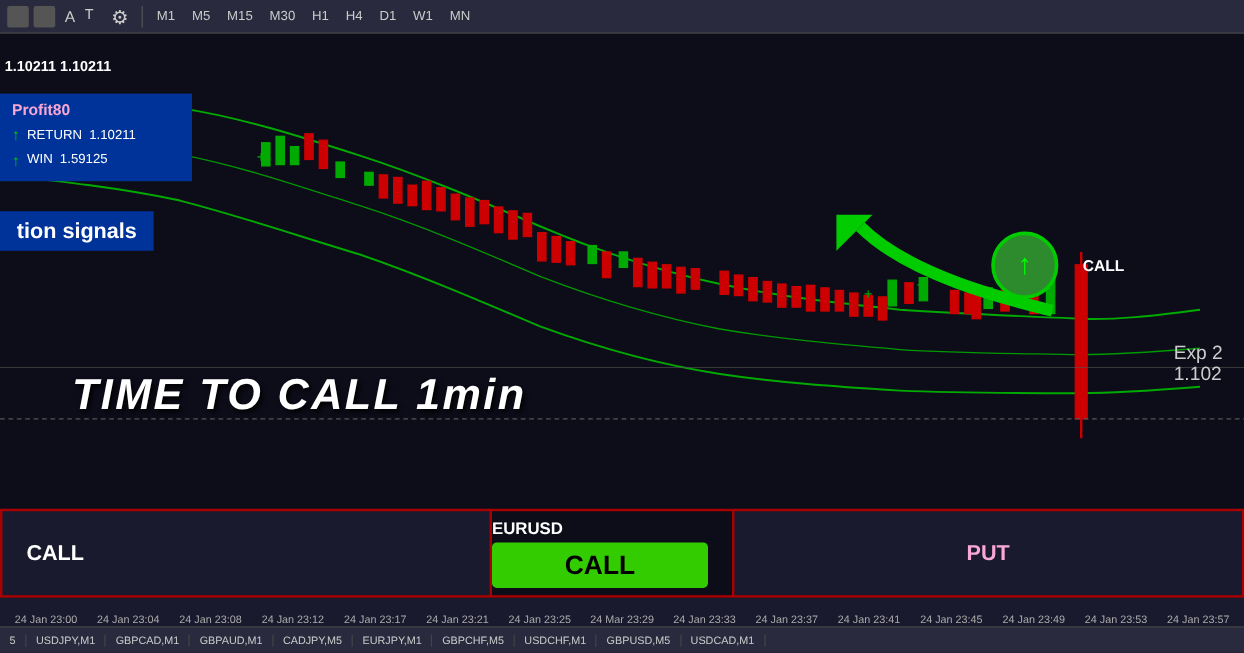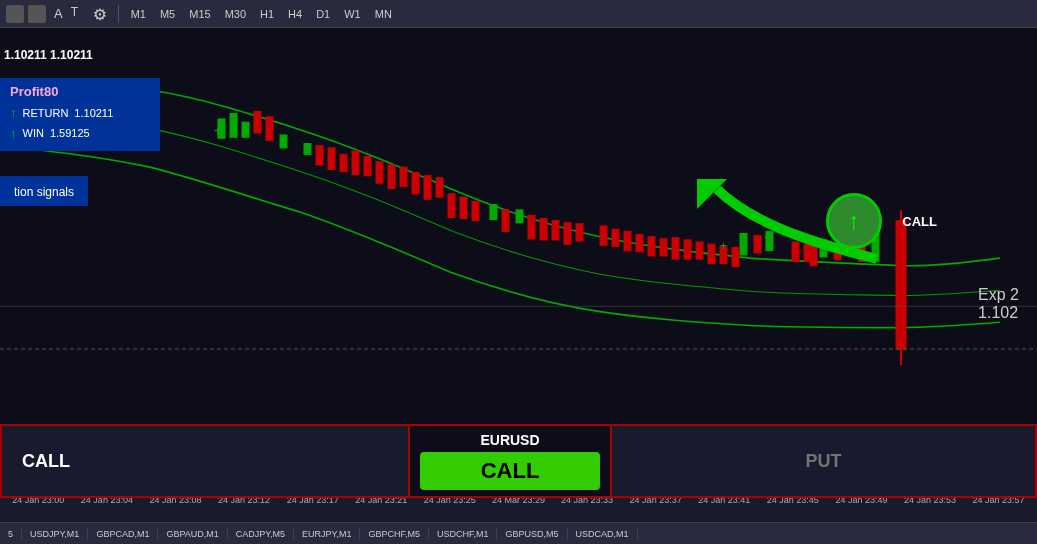--- a/index.html
+++ b/index.html
@@ -88,21 +88,22 @@
     
     #signal-box {
       position: absolute;
       top: 148px; left: 0;
       background: #003399;
       padding: 6px 14px;
       z-index: 5;
     }
     #signal-box span {
       color: #ffffff;
-      font-size: 12px;
+      font-size: 18px;
+      font-weight: bold;
     }
 
     
     #exp-label {
       position: absolute;
       top: 258px; right: 18px;
       color: #cccccc;
       font-size: 16px;
       z-index: 5;
       text-align: left;
@@ -186,21 +187,20 @@
       font-weight: bold;
     }
 
     #panel-center {
       width: 200px;
       background: #0d0d1a;
       border-top: 2px solid #aa0000;
       border-bottom: 2px solid #aa0000;
       display: flex;
       flex-direction: column;
-      align-items: center;
       justify-content: space-around;
     }
     #panel-center .pair-label {
       color: #ffffff;
       font-size: 14px;
       font-weight: bold;
       padding-top: 4px;
     }
     #call-btn {
       background: #33cc00;
@@ -217,33 +217,33 @@
 
     #panel-put {
       flex: 1;
       background: #1a1a2e;
       border: 2px solid #aa0000;
       display: flex;
       align-items: center;
       justify-content: center;
     }
     #panel-put span {
-      color: #737373;
+      color: #f9a8d4;
       font-size: 18px;
       font-weight: bold;
     }
 
     
     #time-axis {
       position: absolute;
       bottom: 22px; left: 0; right: 0;
       height: 28px;
       background: #1a1a2e;
       display: flex;
-      align-items: flex-start;
+      align-items: flex-end;
       padding: 1px 4px;
       overflow: hidden;
     }
     .time-tick {
       color: #aaaaaa;
       font-size: 9px;
       flex: 1;
       text-align: center;
     }
 
@@ -403,20 +403,21 @@
 
   <div id="signal-box">
     <span>tion signals</span>
   </div>
 
   <div id="exp-label">
     <div>Exp 2</div>
     <div>1.102</div>
   </div>
 
+  <div id="time-to-call">TIME TO CALL 1min</div>
 
   <svg id="green-arrow" viewBox="0 0 200 100">
     <defs>
       <marker id="arrowhead" markerWidth="10" markerHeight="7" refX="0" refY="3.5" orient="auto">
         <polygon points="0 0, 10 3.5, 0 7" fill="#00cc00"></polygon>
       </marker>
     </defs>
     <path d="M 180 80 C 140 70, 60 50, 20 10" stroke="#00cc00" stroke-width="10" fill="none" marker-end="url(#arrowhead)"></path>
   </svg>
 

